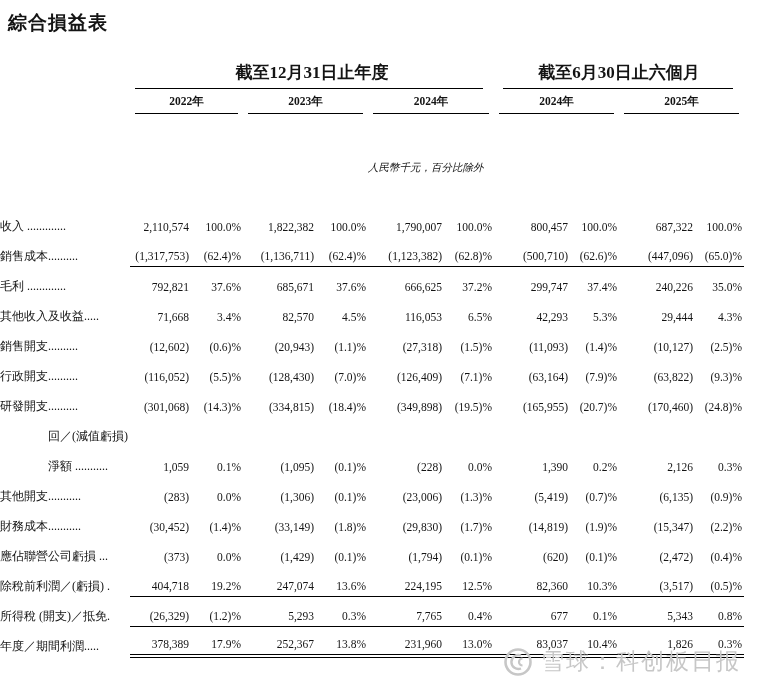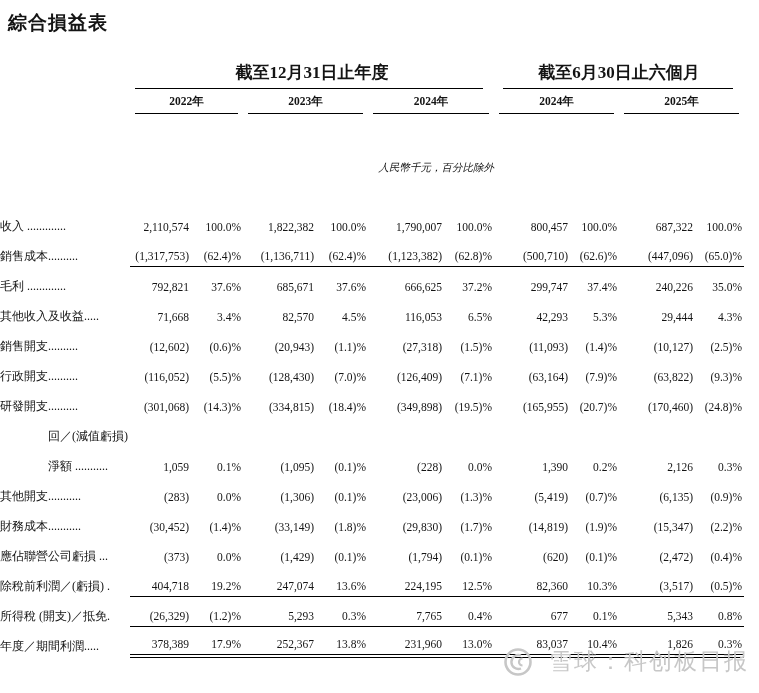--- a/index.html
+++ b/index.html
@@ -19,39 +19,39 @@
   tr.period { height:30px; }
   .phead { font-size:17px; font-weight:bold; text-align:center; }
   .phead .rule { border-bottom:1.5px solid #000; margin-top:4px; }
   .phead.annual .rule { margin-left:5px; margin-right:11px; }
   .phead.interim .rule { margin-left:9px; margin-right:11px; }
   tr.years { height:27px; }
   .yhead { font-size:11.5px; font-weight:bold; text-align:center; }
   .yhead .rule { border-bottom:1.5px solid #000; margin:4px 5px 0 5px; }
   tr.noterow1 { height:22px; }
   tr.noterow2 { height:24px; }
-  .note { font-size:10.5px; font-style:italic; text-align:right; white-space:nowrap;margin-top:44px; }
+  .note { font-size:10.5px; font-style:italic; text-align:left; white-space:nowrap;margin-top:44px; }
   tr.spacer { height:36px; }
   
   tbody tr.datarow { height:30px; }
   td.lbl { font-size:12px; padding-left:10px; white-space:nowrap; overflow:hidden; }
   td.lbl.indent { padding-left:48px; }
   td.num { text-align:right; padding-left:8px; }
   td.num .cv {
     display:inline-block; width:100%; box-sizing:border-box; text-align:right;
     font-size:11.5px; padding-bottom:2px; white-space:nowrap;
   }
   td.pct .cv { padding-right:2px; }
   tr.bold { font-weight:normal;margin-left:22px; }
   tr.rule-single td.num .cv { border-bottom:1px solid #000; padding-bottom:4px; }
   tr.rule-double td.num .cv { border-bottom:4px double #000; padding-bottom:4px; }
   
   .watermark {
     position:absolute; left:503px; top:646px; display:flex; align-items:center;
-    gap:16px; pointer-events:none;
+    gap:8px; pointer-events:none;
   }
   .watermark .wm-text {
     font-size:23px; color:#c7c7c7; letter-spacing:2px; white-space:nowrap;
     font-family:"Liberation Sans","DejaVu Sans",sans-serif;
   }
 </style>
 </head>
 <body>
 
 <div class="page">

